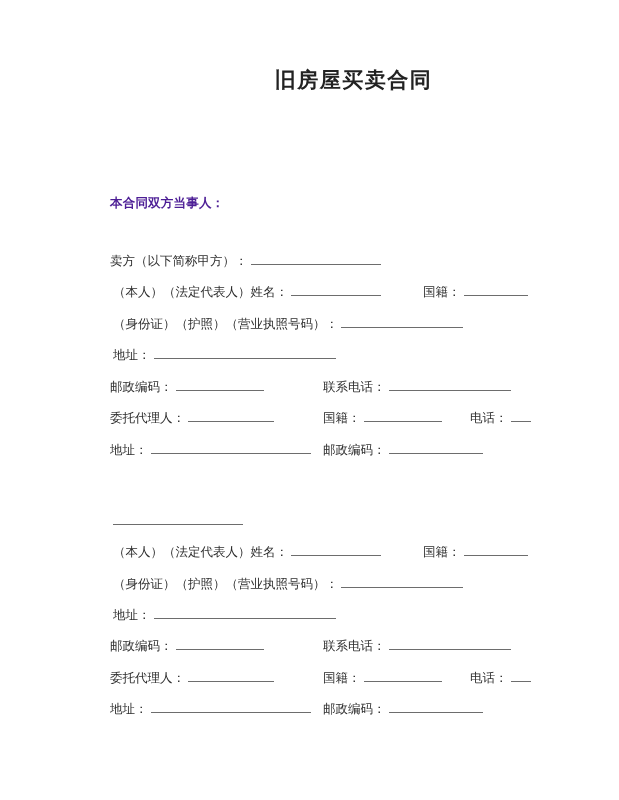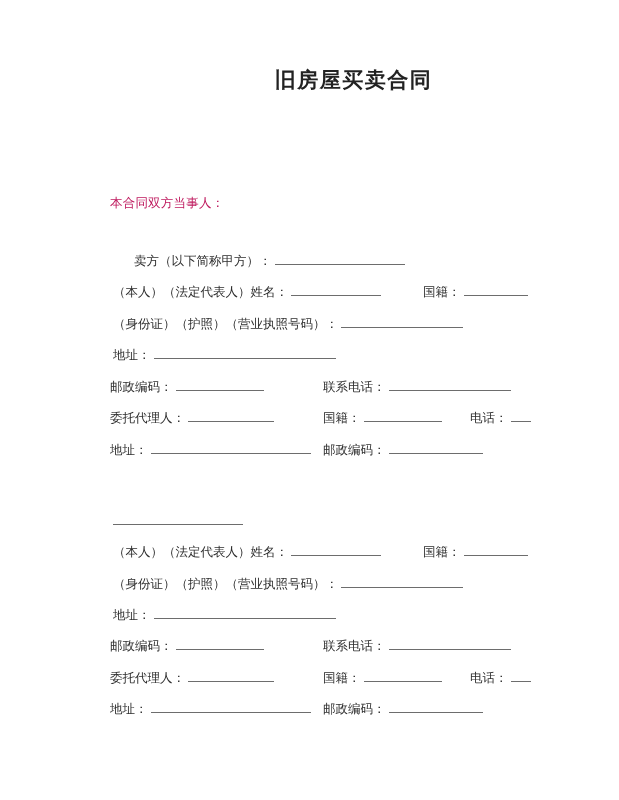--- a/index.html
+++ b/index.html
@@ -39,22 +39,23 @@
     letter-spacing: 1.5px;
     color: #222222;
     margin-left: 44px;
   }
 
   .line {
     position: absolute;
     white-space: nowrap;
     font-size: 12.5px;
     line-height: 16px;
-    color: #be185d;
+    color: #4c1d95;
     letter-spacing: 0.2px;
+    font-weight: bold;
   }
 
   
   .blank {
     display: inline-block;
     vertical-align: baseline;
     border-bottom: 1px solid #6d6d6d;
     height: 13px;
     margin-left: 3px;
     margin-right: 2px;
@@ -77,21 +78,21 @@
 <body>
 
 <div class="page">
 
   <div class="doc-title">旧房屋买卖合同</div>
 
   <div class="line intro" style="left:110px; top:195px;">本合同双方当事人：</div>
 
   <div>
 
-    <div class="fld" style="left:110px; top:251px;margin-left:24px;">
+    <div class="fld" style="left:110px; top:251px;">
       <span class="lbl">卖方（以下简称甲方）：</span><span class="blank" style="width:130px;"></span>
     </div>
 
     <div class="fld" style="left:113px; top:282px;">
       <span class="lbl">（本人）（法定代表人）姓名：</span><span class="blank" style="width:90px;"></span>
     </div>
     <div class="fld" style="left:423px; top:282px;">
       <span class="lbl">国籍：</span><span class="blank" style="width:64px;"></span>
     </div>
 

